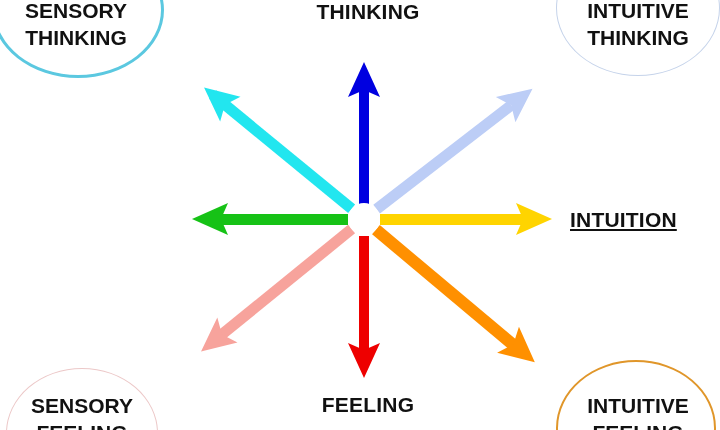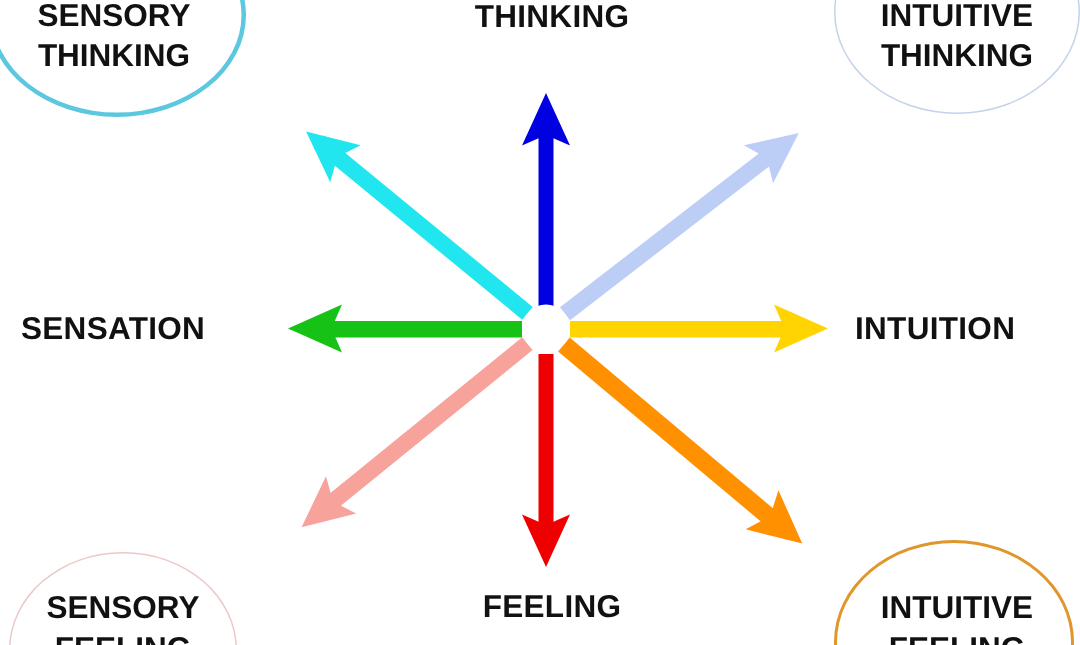--- a/index.html
+++ b/index.html
@@ -97,22 +97,21 @@
         <polygon points="223,219" fill="none"></polygon>
         <polygon points="587,219 552,202 559,219 552,236" fill="#ff9000"></polygon>
       </g>
     </g>
 
     <circle cx="364" cy="219" r="16" fill="#ffffff"></circle>
   </svg>
 
   <div class="label" style="left:304px; top:-1px; width:128px;">THINKING</div>
   <div class="label" style="left:302px; top:392px; width:132px;">FEELING</div>
-  <div class="label" style="left:14px; top:207px; width:160px; text-align:left;">SENSATION</div>
-  <div class="label" style="left:570px; top:207px; width:130px; text-align:left;">INTUITION</div>
+  <div class="label" style="left:570px; top:207px; width:130px; text-align:left;text-decoration:underline;">INTUITION</div>
 
   <div class="quad-text" style="left:0px; top:-3px; width:152px;">
     <span>SENSORY</span>
     <span>THINKING</span>
   </div>
   <div class="quad-text" style="left:564px; top:-3px; width:148px;">
     <span>INTUITIVE</span>
     <span>THINKING</span>
   </div>
   <div class="quad-text" style="left:6px; top:392px; width:152px;">

